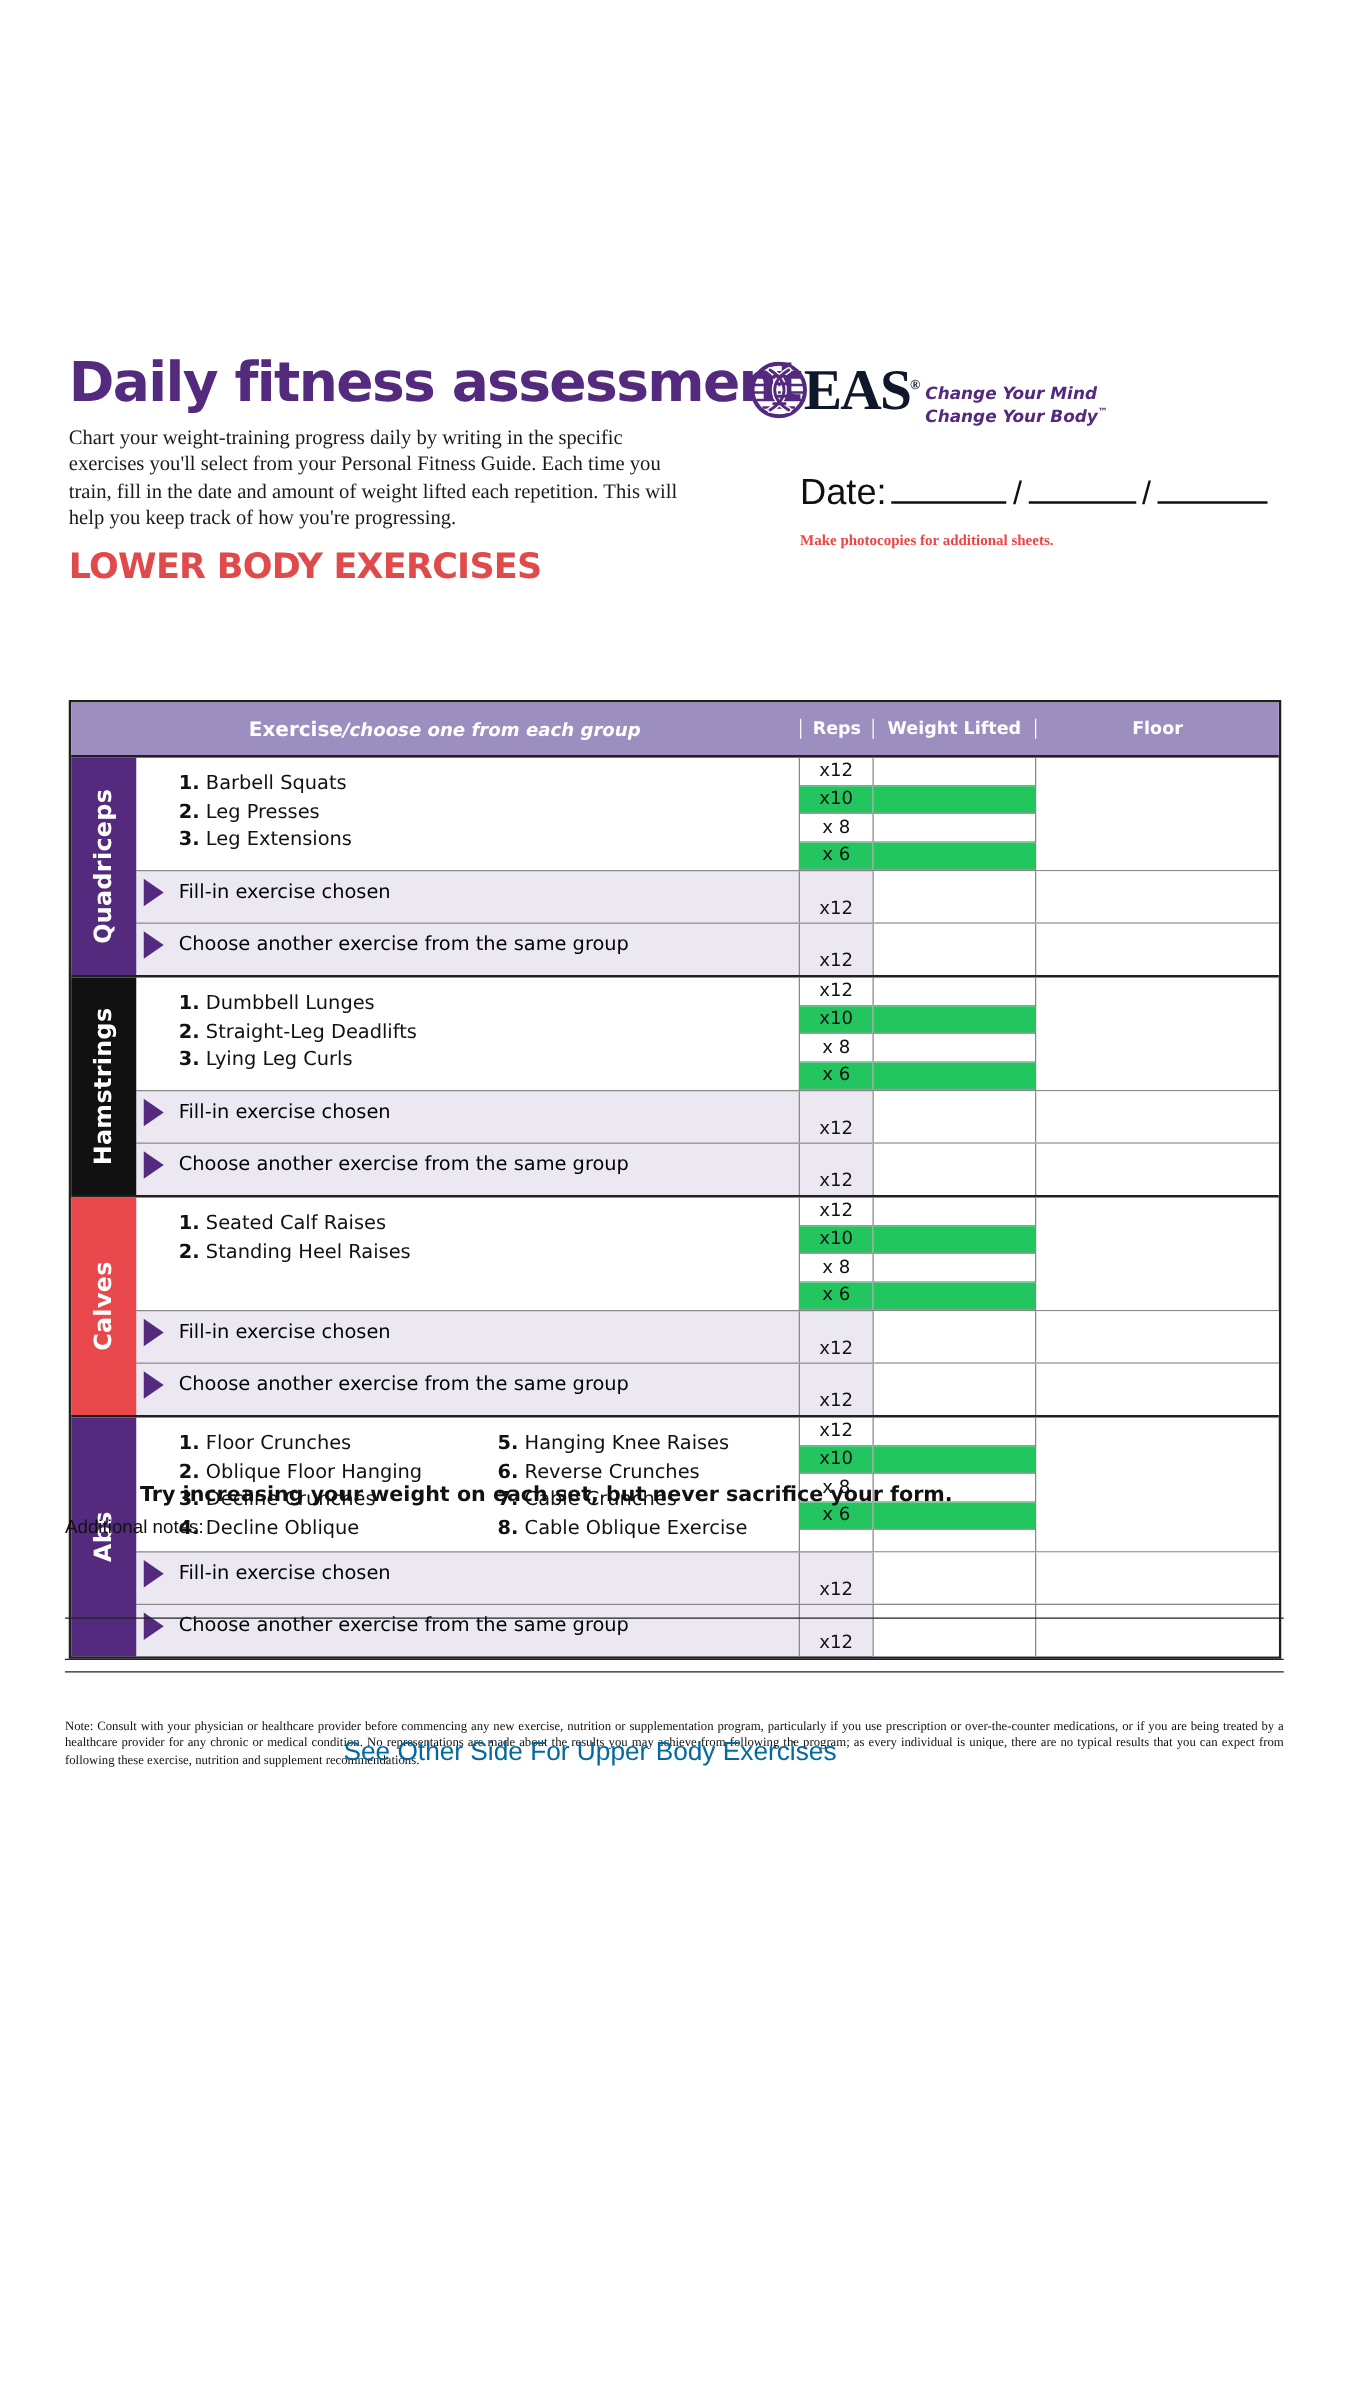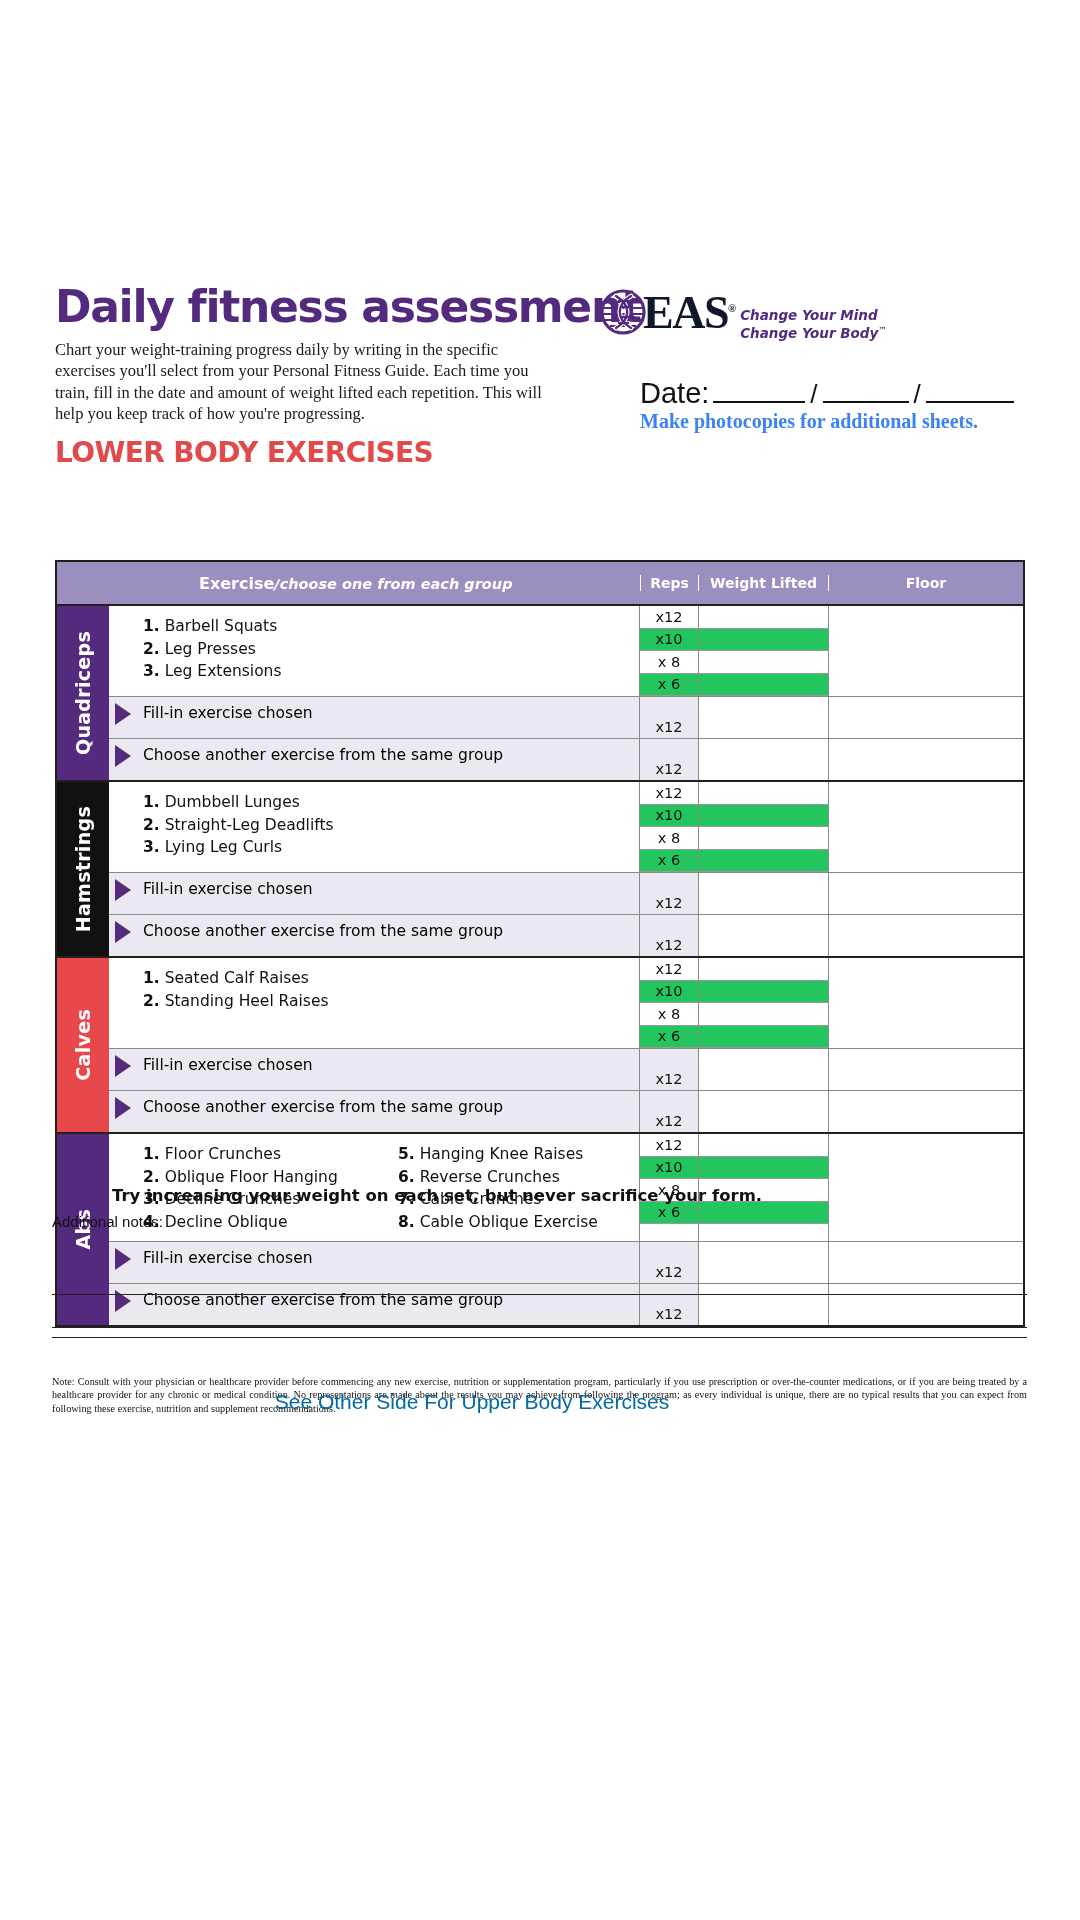--- a/index.html
+++ b/index.html
@@ -77,25 +77,26 @@
     color: #111;
   }
   .date-label { margin-right: 4px; }
   .date-blank { display: inline-block; border-bottom: 2px solid #111; height: 30px; }
   .db1 { width: 92px; }
   .db2 { width: 86px; }
   .db3 { width: 88px; }
   .date-slash { font-size: 26px; padding: 0 5px; }
 
   .photocopy {
+    margin-top: 14px;
     margin-left: 40px;
     font-family: "Liberation Serif", serif;
     font-weight: bold;
-    font-size: 20px;
-    color: #3b82f6;
+    font-size: 12px;
+    color: #ef4444;
     white-space: nowrap;
   }
 
   
   .tbl {
     position: absolute;
     left: 55px; top: 560px;
     width: 970px;
     border: 2.5px solid #231f20;
     background: #fff;

